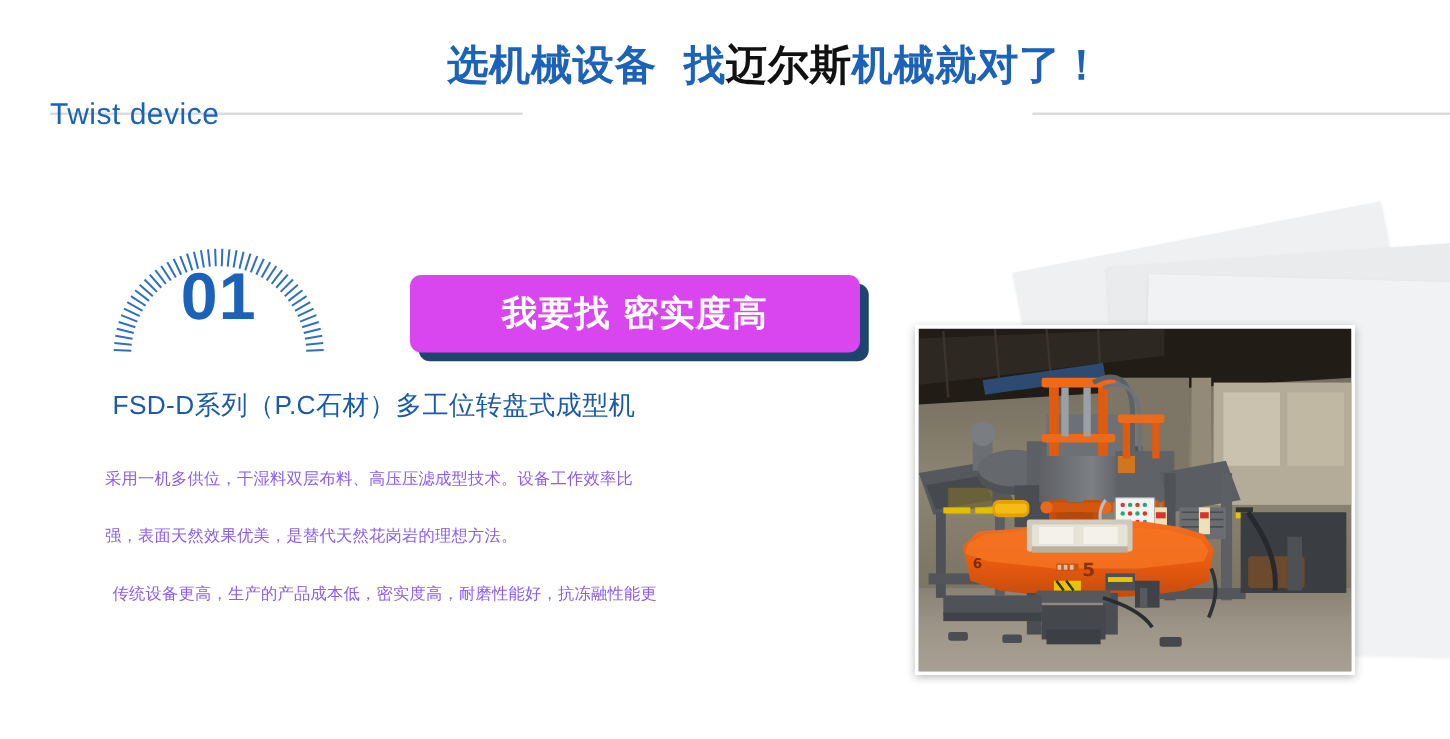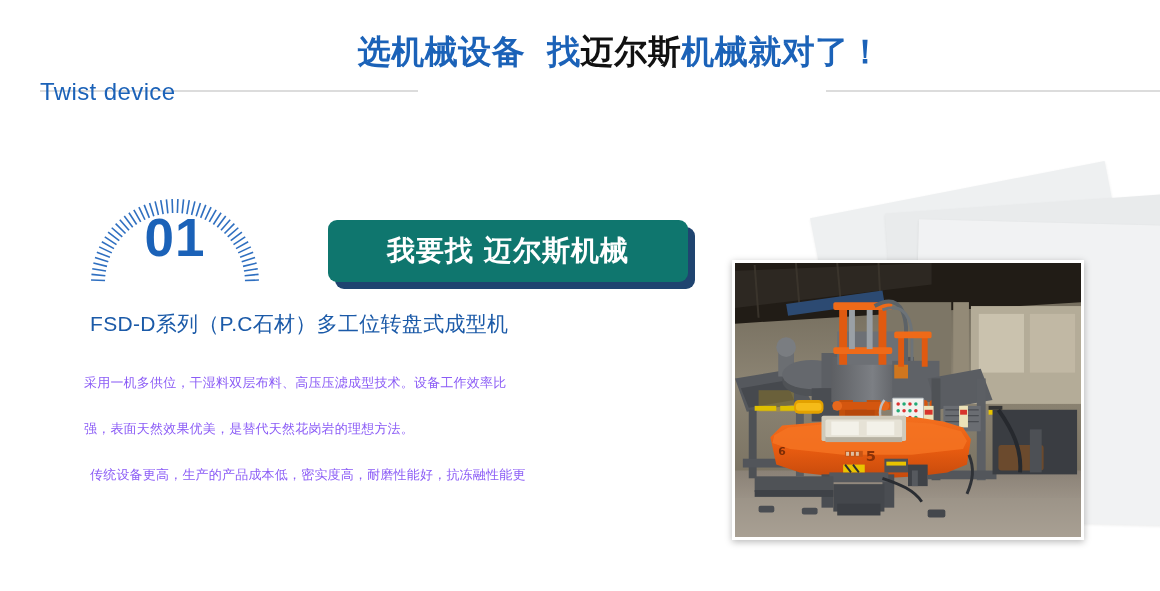--- a/index.html
+++ b/index.html
@@ -92,21 +92,21 @@
     color: #1b62b8;
     letter-spacing: 1px;
     line-height: 70px;
   }
 
   .cta-button {
     position: absolute;
     top: 55px; left: 288px;
     width: 360px;
     height: 62px;
-    background: #0f766e;
+    background: #d946ef;
     border-radius: 9px;
     color: #ffffff;
     font-size: 28px;
     font-weight: bold;
     letter-spacing: 1px;
     display: flex;
     align-items: center;
     justify-content: center;
     box-shadow: 7px 7px 0 0 #1f4470;
     cursor: pointer;
@@ -254,21 +254,21 @@
             <line x1="159.63" y1="110.79" x2="173.55" y2="109.35"></line>
             <line x1="159.96" y1="115.56" x2="173.95" y2="115.07"></line>
           </g>
       </svg>
       <div class="badge-number">01</div>
     </div>
 
     <div class="cta-button">
       <span>我要找</span>
         <span class="cta-gap"></span>
-        <span>迈尔斯机械</span>
+        <span>密实度高</span>
     </div>
 
     <div class="product-title">FSD-D系列（P.C石材）多工位转盘式成型机</div>
 
     <div class="product-desc">
       <span class="desc-line">采用一机多供位，干湿料双层布料、高压压滤成型技术。设备工作效率比</span>
       <span class="desc-line">强，表面天然效果优美，是替代天然花岗岩的理想方法。</span>
       <span class="desc-line">传统设备更高，生产的产品成本低，密实度高，耐磨性能好，抗冻融性能更</span>
     </div>
   </div>

